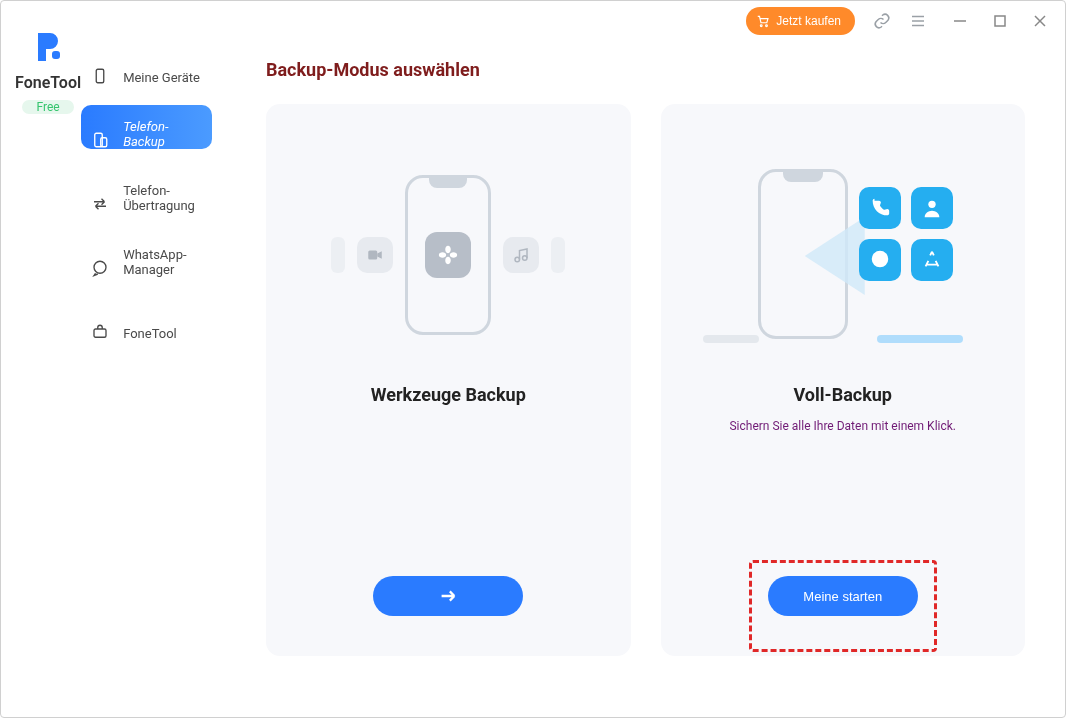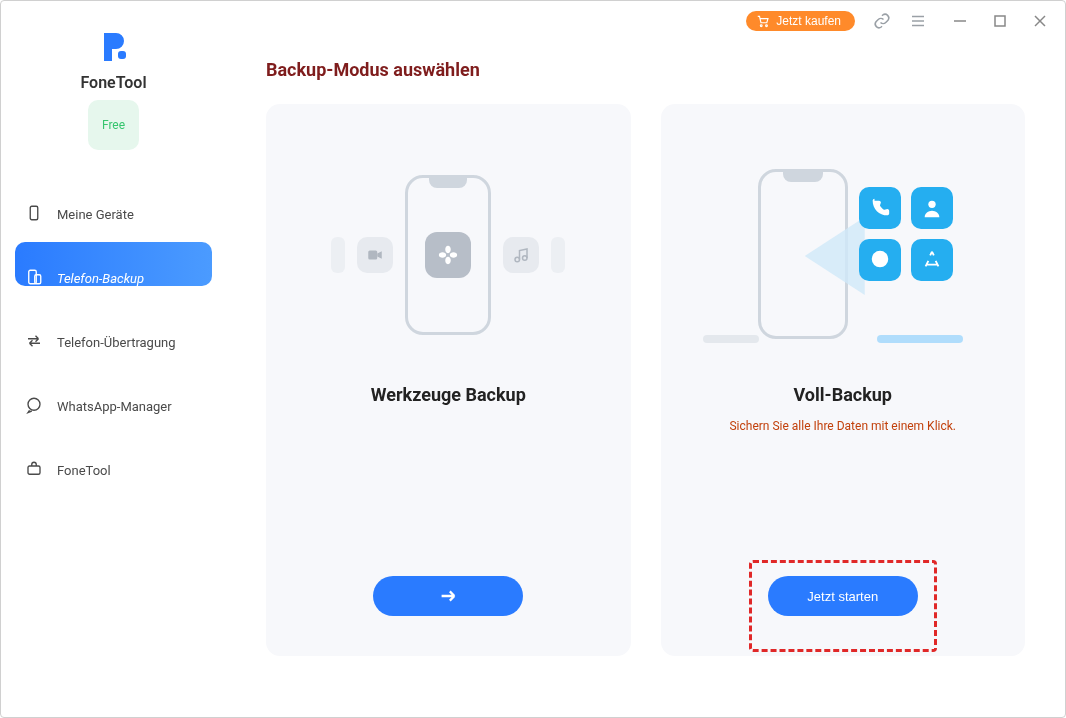--- a/index.html
+++ b/index.html
@@ -19,21 +19,21 @@
       align-items: center;
       justify-content: flex-end;
       padding: 0 18px;
       gap: 18px;
     }
     .buy-btn {
       background: #ff8a2a;
       color: #fff;
       border: none;
       border-radius: 14px;
-      height: 20px;
+      height: 28px;
       padding: 0 14px 0 10px;
       font-size: 12px;
       display: flex;
       align-items: center;
       gap: 6px;
       cursor: pointer;
     }
     .buy-btn svg { width: 14px; height: 14px; }
     .title-icon { width: 18px; height: 18px; color: #9aa0a6; cursor: pointer; display:flex; align-items:center; justify-content:center; }
     .title-icon svg { width: 100%; height: 100%; }
@@ -42,26 +42,26 @@
     .win-btn svg { width: 100%; height: 100%; stroke: currentColor; }
 
     .container { display: flex; height: calc(100% - 40px); }
 
     
     .sidebar {
       width: 225px;
       flex-shrink: 0;
       padding: 0 14px 0 14px;
       display: flex;
-      flex-direction: column;
+      flex-direction: row;
     }
     .logo-area { display: flex; flex-direction: column; align-items: center; margin-top: -12px; margin-bottom: 28px; }
     .logo-icon { width: 36px; height: 36px; margin-bottom: 8px; }
     .app-name { font-size: 16px; font-weight: 600; color: #333; }
-    .free-badge { margin-top: 8px; background: #e6f7ed; color: #36c56e; font-size: 12px; padding: 18px 14px; border-radius: 10px; }
+    .free-badge { margin-top: 8px; background: #e6f7ed; color: #36c56e; font-size: 12px; padding: 0 14px; border-radius: 10px; }
 
     .nav { display: flex; flex-direction: column; gap: 20px; }
     .nav-item {
       height: 44px;
       display: flex;
       align-items: flex-end;
       gap: 14px;
       padding: 0 10px;
       border-radius: 10px;
       color: #4a4a4a;
@@ -85,21 +85,21 @@
       border-radius: 14px;
       height: 552px;
       padding: 56px 28px 40px 28px;
       display: flex;
       flex-direction: column;
       align-items: center;
       position: relative;
     }
     .illus { height: 190px; display:flex; align-items:center; justify-content:center; width:100%; }
     .card-title { font-size: 18px; font-weight: 700; color: #222; margin-top: 34px; }
-    .card-subtitle { font-size: 12px; color: #c2410c; margin-top: 14px; }
+    .card-subtitle { font-size: 12px; color: #701a75; margin-top: 14px; }
     .card .spacer { flex: 1; }
     .action-btn {
       background: #2a7bff;
       color: #fff;
       border:none;
       width: 150px;
       height: 40px;
       border-radius: 20px;
       font-size: 13px;
       cursor: pointer;
@@ -324,19 +324,19 @@
                   </svg>
               </div>
             </div>
             <div class="bar-after" style="right:-10px; top:170px;"></div>
           </div>
         </div>
         <div class="card-title">Voll-Backup</div>
         <div class="card-subtitle">Sichern Sie alle Ihre Daten mit einem Klick.</div>
         <div class="spacer"></div>
         <button class="action-btn">
-          <span>Jetzt starten</span>
+          <span>Meine starten</span>
         </button>
         <div class="highlight pos"></div>
       </div>
     </div>
   </main>
 </div>
 
 </body></html>

